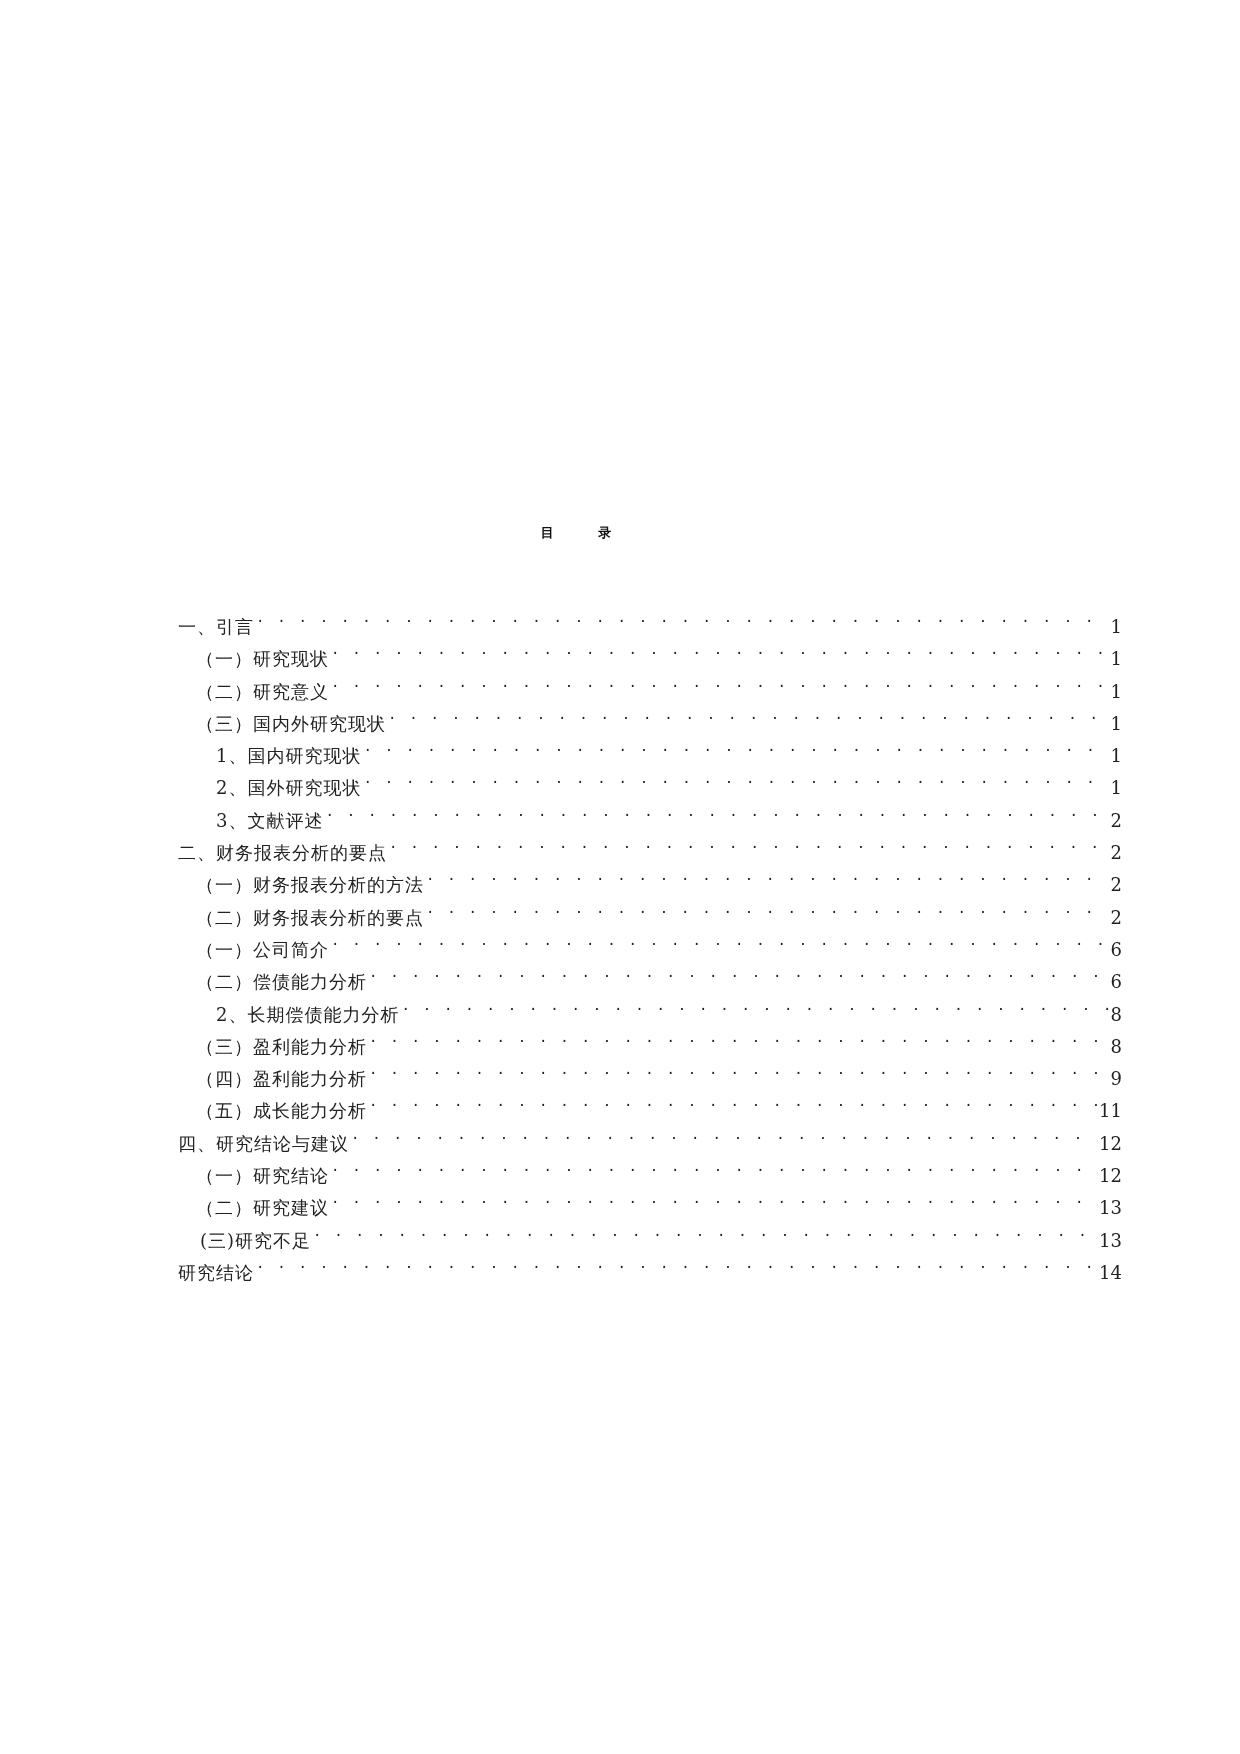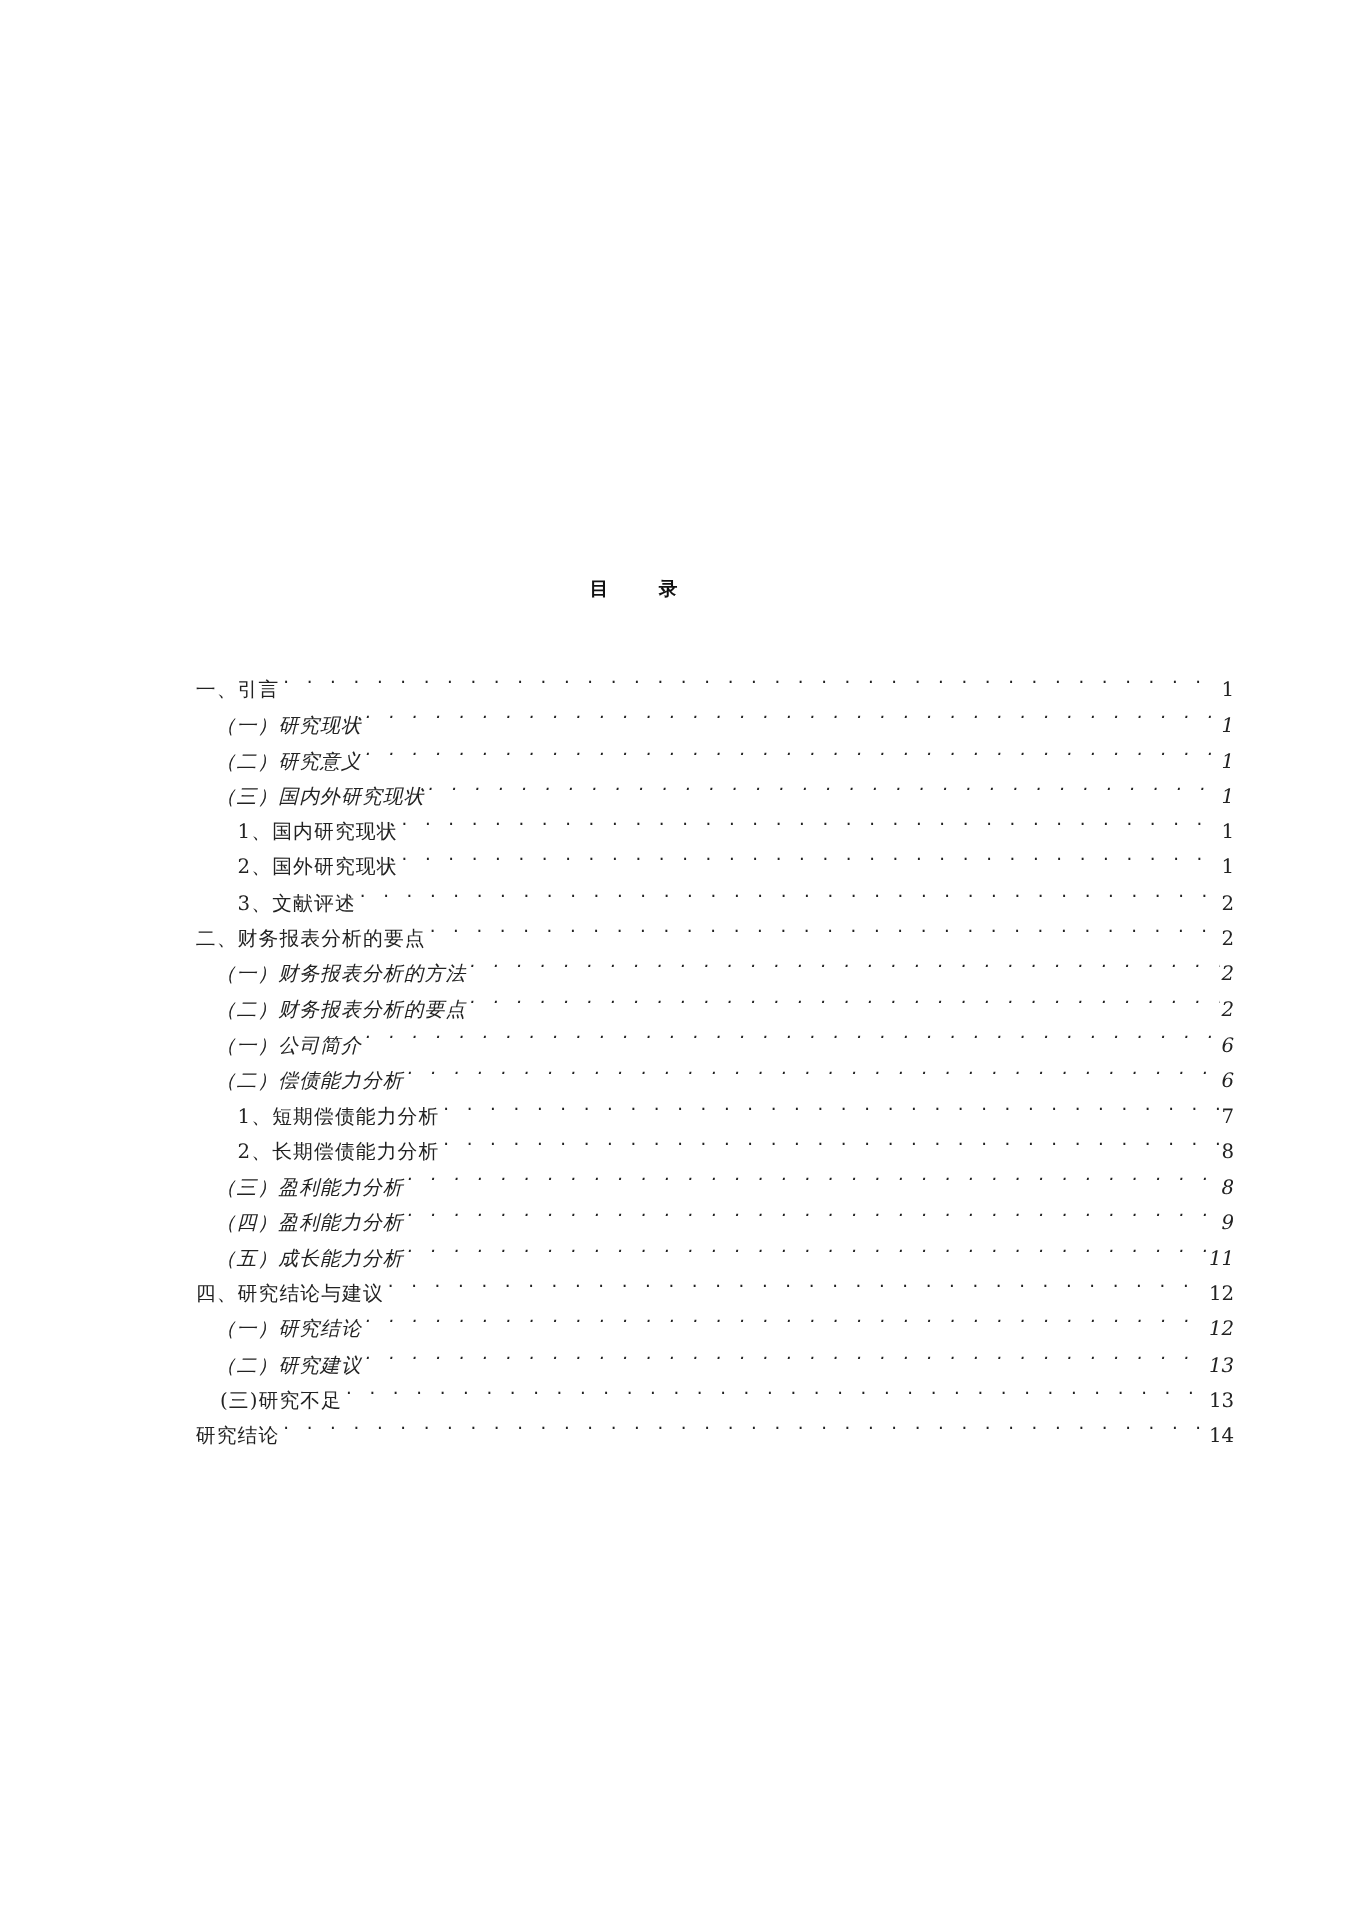--- a/index.html
+++ b/index.html
@@ -23,21 +23,21 @@
       background: #fff;
     }
     .toc-title {
       position: absolute;
       top: 524px;
       left: 0;
       width: 1172px;
       text-align: center;
       font-family: "DejaVu Sans", "Liberation Sans", sans-serif;
       font-weight: bold;
-      font-size: 17px;
+      font-size: 13px;
       letter-spacing: 20px;
       color: #111;
     }
     .toc-list {
       position: absolute;
       top: 601px;
       left: 178px;
       width: 944px;
       margin: 0;
       padding: 0;
@@ -46,21 +46,21 @@
     .toc-item {
       display: flex;
       align-items: baseline;
       height: 32.3px;
       line-height: 32.3px;
       font-size: 18px;
       color: #222;
       white-space: nowrap;
     }
     .toc-item.lvl1 { padding-left: 0; justify-content: flex-end; }
-    .toc-item.lvl2 { padding-left: 18px; font-style: italic; }
+    .toc-item.lvl2 { padding-left: 18px; }
     .toc-item.lvl2b { padding-left: 22px; }
     .toc-item.lvl3 { padding-left: 38px; }
     .toc-label {
       flex: 0 0 auto;
       letter-spacing: 1px;
     }
     .toc-leader {
       flex: 1 1 auto;
       overflow: hidden;
       margin: 0 2px;
@@ -146,25 +146,20 @@
       <span class="toc-label">（一）公司简介</span>
       <span class="toc-leader"></span>
       <span class="toc-page">6</span>
     </li>
     <li class="toc-item lvl2">
       <span class="toc-label">（二）偿债能力分析</span>
       <span class="toc-leader"></span>
       <span class="toc-page">6</span>
     </li>
     <li class="toc-item lvl3">
-      <span class="toc-label">1、短期偿债能力分析</span>
-      <span class="toc-leader"></span>
-      <span class="toc-page">7</span>
-    </li>
-    <li class="toc-item lvl3">
       <span class="toc-label">2、长期偿债能力分析</span>
       <span class="toc-leader"></span>
       <span class="toc-page">8</span>
     </li>
     <li class="toc-item lvl2">
       <span class="toc-label">（三）盈利能力分析</span>
       <span class="toc-leader"></span>
       <span class="toc-page">8</span>
     </li>
     <li class="toc-item lvl2">

